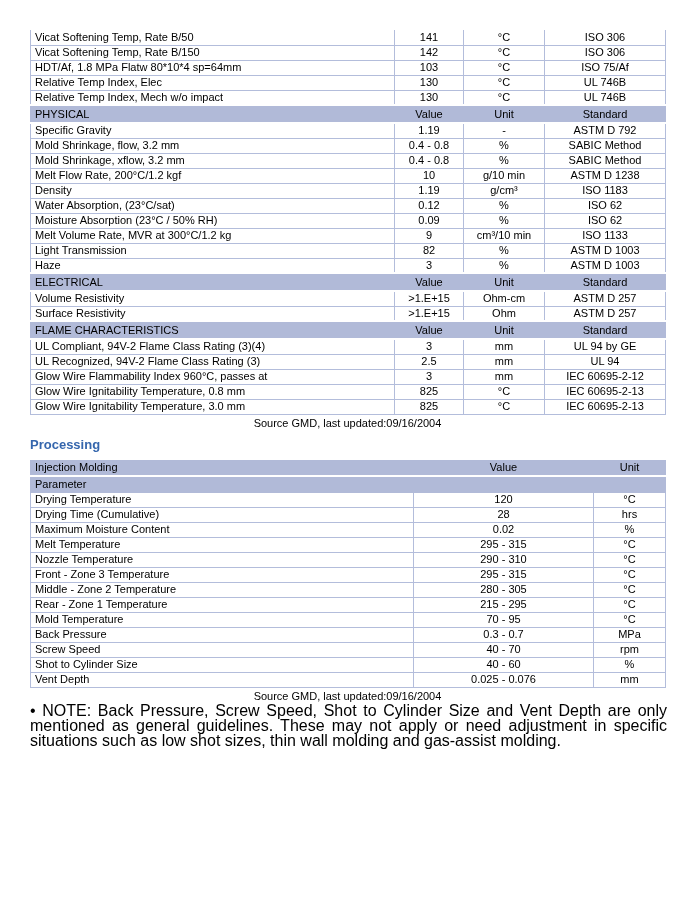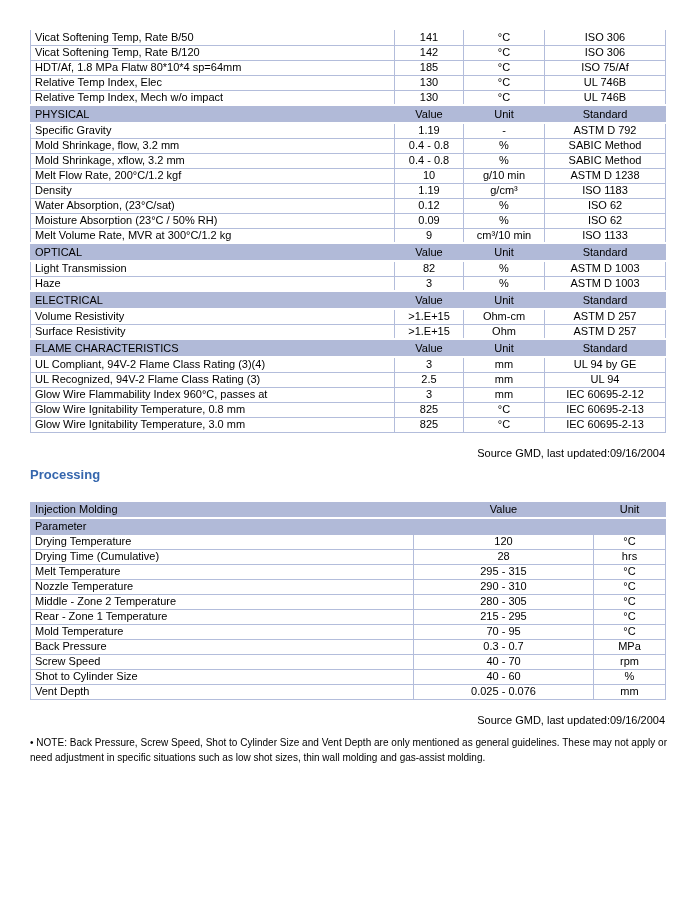--- a/index.html
+++ b/index.html
@@ -50,35 +50,35 @@
     border-bottom: 2px solid #ffffff;
     height: 18px;
   }
   
   .proc tr.sec td { border-top: 1px solid var(--hdrbg); border-bottom: 1px solid var(--hdrbg); height: 16px; }
   .proc tr.sec.first td { border-top: 1px solid var(--hdrbg); }
   .proc tr.sec.last td { border-bottom: 2px solid #ffffff; }
 
   .source {
     width: 635px;
-    text-align: right;
+    text-align: center;
     font-size: 11px;
-    margin-top: 14px;
+    margin-top: 2px;
     line-height: 13px;
   }
   .heading {
-    margin: 7px 0 20px 0;
+    margin: 7px 0 8px 0;
     font-size: 13px;
     font-weight: bold;
     color: var(--heading);
   }
   .note {
     width: 637px;
-    margin: 8px 0 0 0;
-    font-size: 10px;
+    margin: 0 0 0 0;
+    font-size: 16px;
     line-height: 15px;
     text-align: justify;
   }
 </style>
 </head>
 <body>
 
 <div class="page">
 
   <table class="props">
@@ -89,28 +89,28 @@
         <col style="width:121px">
     </colgroup>
     <tbody>
         <tr class="row">
           <td class="p">Vicat Softening Temp, Rate B/50</td>
           <td class="c">141</td>
           <td class="c">°C</td>
           <td class="c">ISO 306</td>
         </tr>
         <tr class="row">
-          <td class="p">Vicat Softening Temp, Rate B/120</td>
+          <td class="p">Vicat Softening Temp, Rate B/150</td>
           <td class="c">142</td>
           <td class="c">°C</td>
           <td class="c">ISO 306</td>
         </tr>
         <tr class="row">
           <td class="p">HDT/Af, 1.8 MPa Flatw 80*10*4 sp=64mm</td>
-          <td class="c">185</td>
+          <td class="c">103</td>
           <td class="c">°C</td>
           <td class="c">ISO 75/Af</td>
         </tr>
         <tr class="row">
           <td class="p">Relative Temp Index, Elec</td>
           <td class="c">130</td>
           <td class="c">°C</td>
           <td class="c">UL 746B</td>
         </tr>
         <tr class="row">
@@ -165,26 +165,20 @@
           <td class="p">Moisture Absorption (23°C / 50% RH)</td>
           <td class="c">0.09</td>
           <td class="c">%</td>
           <td class="c">ISO 62</td>
         </tr>
         <tr class="row">
           <td class="p">Melt Volume Rate, MVR at 300°C/1.2 kg</td>
           <td class="c">9</td>
           <td class="c">cm³/10 min</td>
           <td class="c">ISO 1133</td>
-        </tr>
-        <tr class="sec">
-          <td class="p">OPTICAL</td>
-          <td class="c">Value</td>
-          <td class="c">Unit</td>
-          <td class="c">Standard</td>
         </tr>
         <tr class="row">
           <td class="p">Light Transmission</td>
           <td class="c">82</td>
           <td class="c">%</td>
           <td class="c">ASTM D 1003</td>
         </tr>
         <tr class="row">
           <td class="p">Haze</td>
           <td class="c">3</td>
@@ -271,27 +265,37 @@
           <td class="p">Drying Temperature</td>
           <td class="c">120</td>
           <td class="c">°C</td>
         </tr>
         <tr class="row">
           <td class="p">Drying Time (Cumulative)</td>
           <td class="c">28</td>
           <td class="c">hrs</td>
         </tr>
         <tr class="row">
+          <td class="p">Maximum Moisture Content</td>
+          <td class="c">0.02</td>
+          <td class="c">%</td>
+        </tr>
+        <tr class="row">
           <td class="p">Melt Temperature</td>
           <td class="c">295 - 315</td>
           <td class="c">°C</td>
         </tr>
         <tr class="row">
           <td class="p">Nozzle Temperature</td>
           <td class="c">290 - 310</td>
+          <td class="c">°C</td>
+        </tr>
+        <tr class="row">
+          <td class="p">Front - Zone 3 Temperature</td>
+          <td class="c">295 - 315</td>
           <td class="c">°C</td>
         </tr>
         <tr class="row">
           <td class="p">Middle - Zone 2 Temperature</td>
           <td class="c">280 - 305</td>
           <td class="c">°C</td>
         </tr>
         <tr class="row">
           <td class="p">Rear - Zone 1 Temperature</td>
           <td class="c">215 - 295</td>

